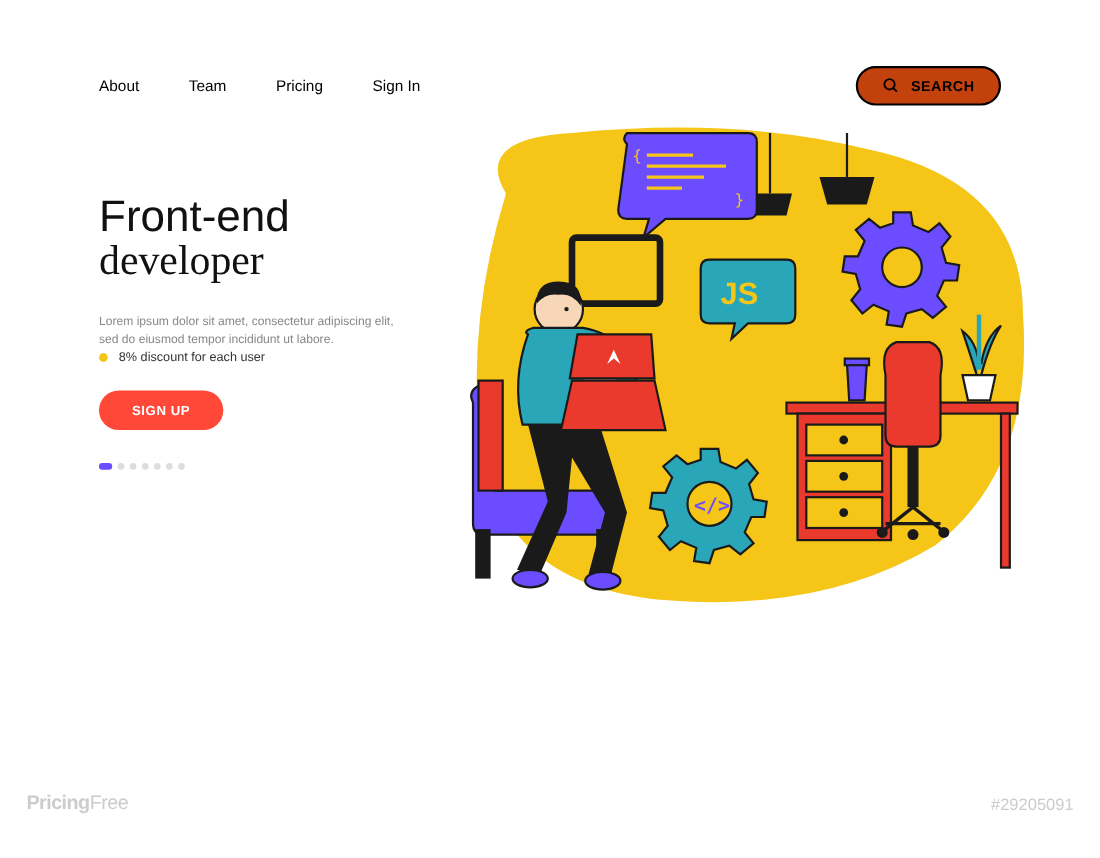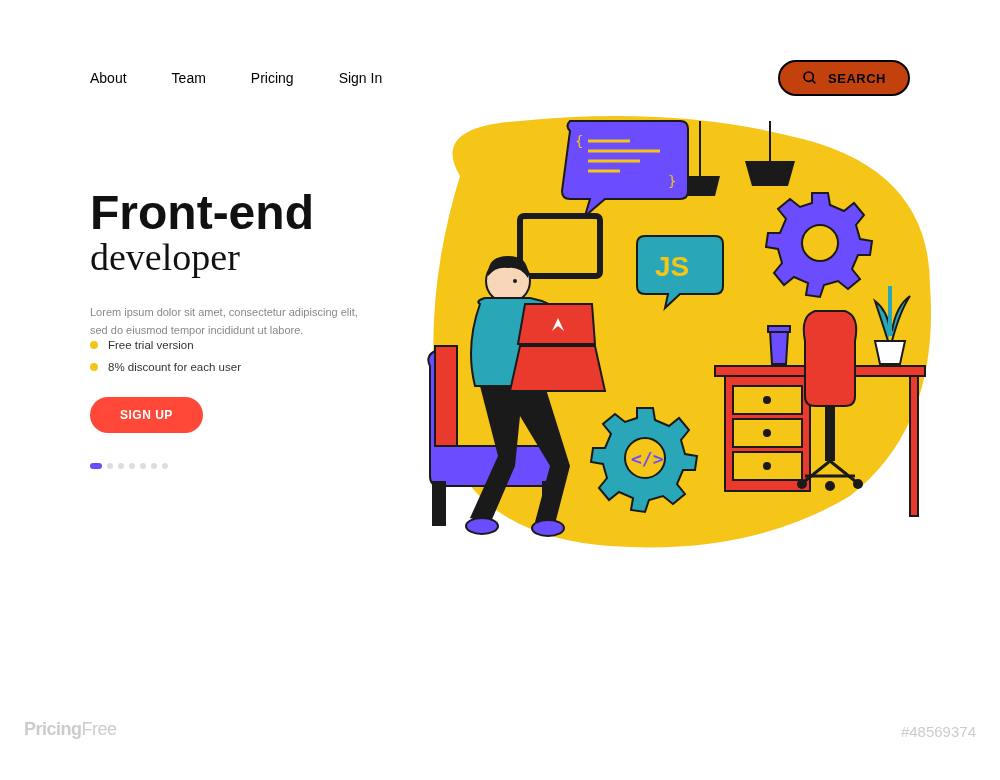--- a/index.html
+++ b/index.html
@@ -50,25 +50,24 @@
     }
     .hero {
       display: flex;
       gap: 20px;
     }
     .hero-left {
       width: 270px;
       padding-top: 30px;
     }
     .title-strong {
-      font-size: 48px;
-      font-weight: 700;
+      font-size: 40px;
+      font-weight: 400;
       color: #111;
       line-height: 1.05;
-      margin-top: 12px;
     }
     .title-light {
       font-size: 38px;
       font-weight: 300;
       color: #111;
       line-height: 1.05;
       margin-bottom: 26px;
       font-family: Liberation Serif, serif;
     }
     .desc {
@@ -171,21 +170,20 @@
       <span>SEARCH</span>
     </button>
   </nav>
 
   <div class="hero">
     <div class="hero-left">
       <div class="title-strong">Front-end</div>
       <div class="title-light">developer</div>
       <p class="desc">Lorem ipsum dolor sit amet, consectetur adipiscing elit, sed do eiusmod tempor incididunt ut labore.</p>
       <ul class="bullets">
-        <li class="bullet">Free trial version</li>
         <li class="bullet">8% discount for each user</li>
       </ul>
       <button class="cta">SIGN UP</button>
       <div class="dots">
         <span class="dot active"></span>
         <span class="dot"></span>
         <span class="dot"></span>
         <span class="dot"></span>
         <span class="dot"></span>
         <span class="dot"></span>
@@ -295,13 +293,13 @@
           <path d="M 182 245 L 188 232 L 194 245 L 188 240 Z" fill="#fff"></path>
         </g>
       </svg>
     </div>
   </div>
 </div>
 
 <div class="watermark-left">
   <b>Pricing</b><span>Free</span>
 </div>
-<div class="watermark-right">#48569374</div>
+<div class="watermark-right">#29205091</div>
 
 </body></html>

